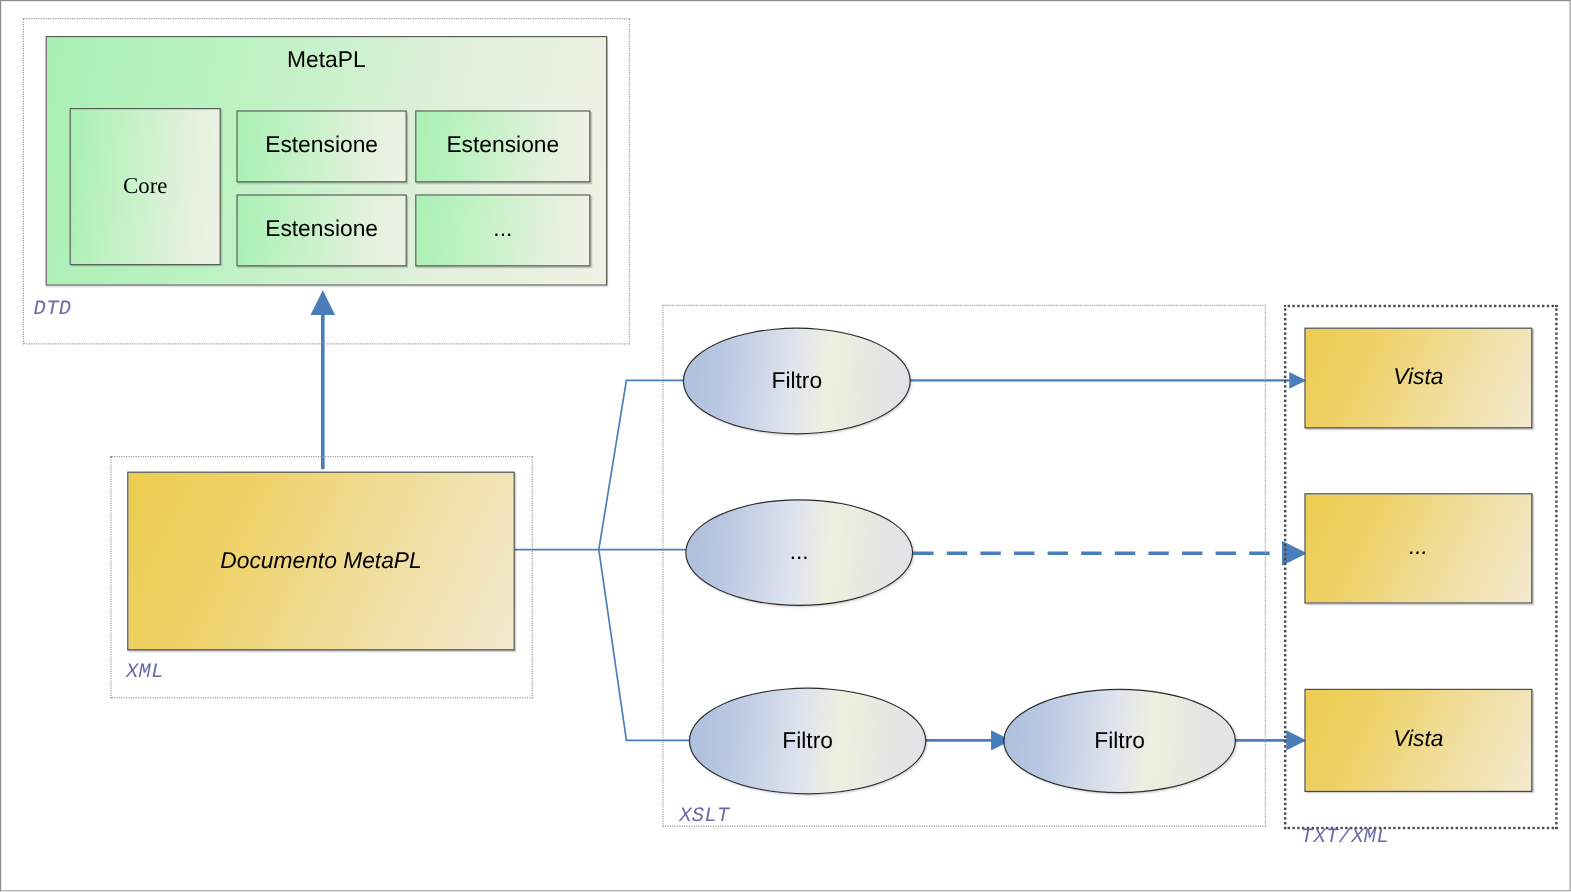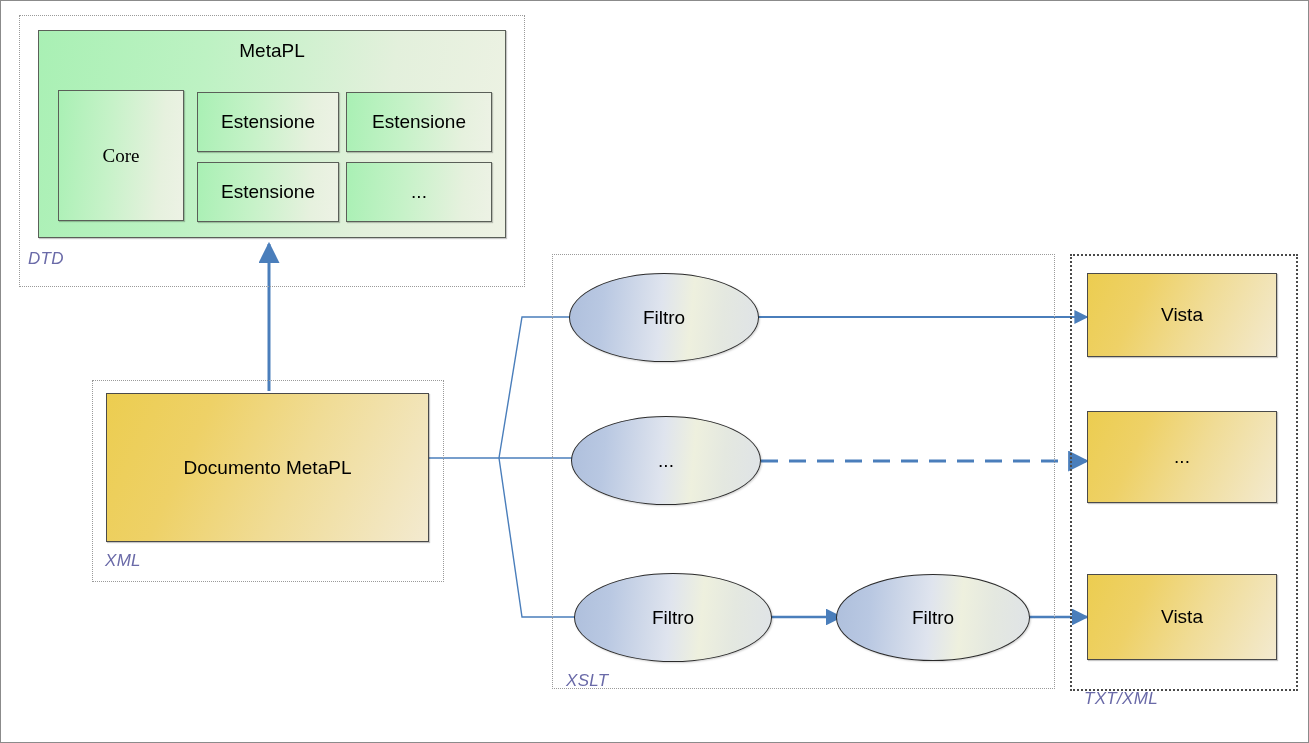--- a/index.html
+++ b/index.html
@@ -31,20 +31,21 @@
   .group.coarse {
     border: 2px dotted #4a4a4a;
   }
   .group-label {
     position: absolute;
     font-style: italic;
     font-size: 17px;
     color: #6a6aa8;
     white-space: nowrap;
     letter-spacing: 0.3px;
+    font-family: Liberation Mono, monospace;
   }
 
   
   .node {
     position: absolute;
     box-sizing: border-box;
     border: 1px solid #4a4a4a;
     display: flex;
     align-items: center;
     justify-content: center;
@@ -59,20 +60,21 @@
     align-items: flex-start;
     padding-top: 9px;
   }
   .green-inner {
     background: linear-gradient(95deg, #a9f0b4 0%, #c6f2c8 40%, #e6f1de 80%, #edf2e5 100%);
     border: 1px solid #5a5f58;
   }
   .yellow {
     background: linear-gradient(115deg, #eccd50 0%, #eed167 28%, #f0dc96 58%, #f3ead0 100%);
     border: 1px solid #4a4a4a;
+    font-style: italic;
   }
 
   
   .ellipse {
     position: absolute;
     box-sizing: border-box;
     border-radius: 50%;
     border: 1px solid #2b2b2b;
     background: linear-gradient(95deg, #aebfdc 0%, #b9c8e2 18%, #dfe4ee 48%, #eef0de 64%, #e4e8e0 80%, #dfe3e7 100%);
     display: flex;

